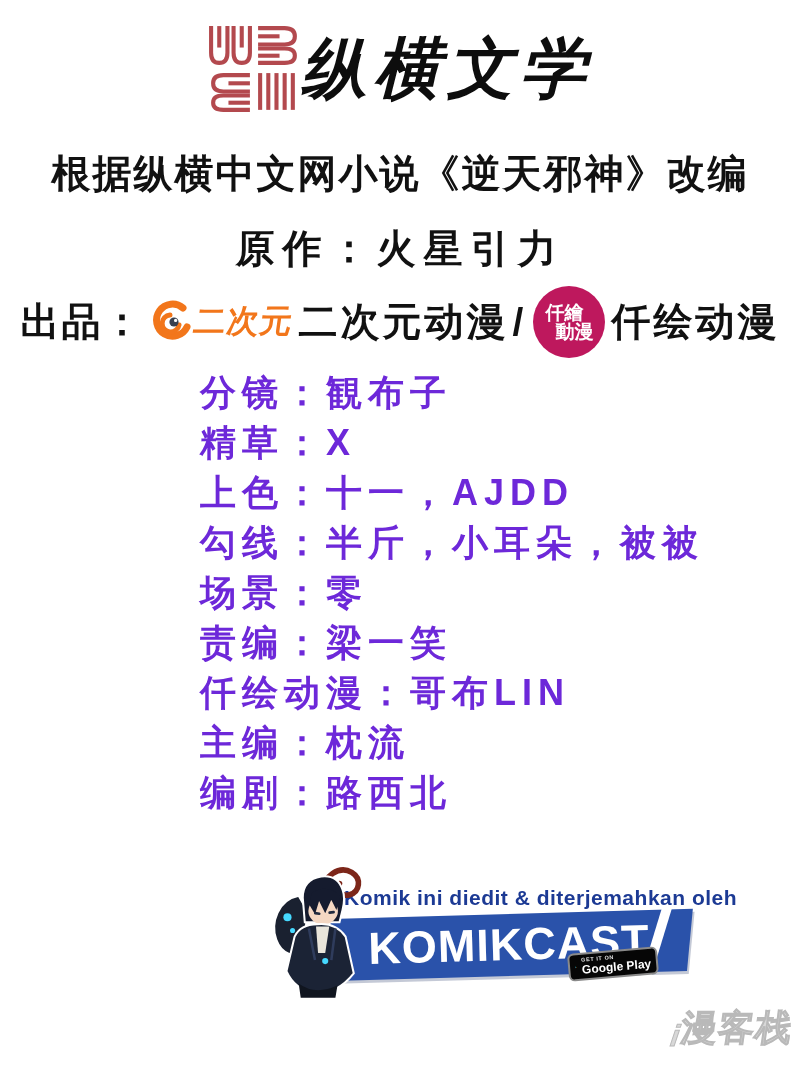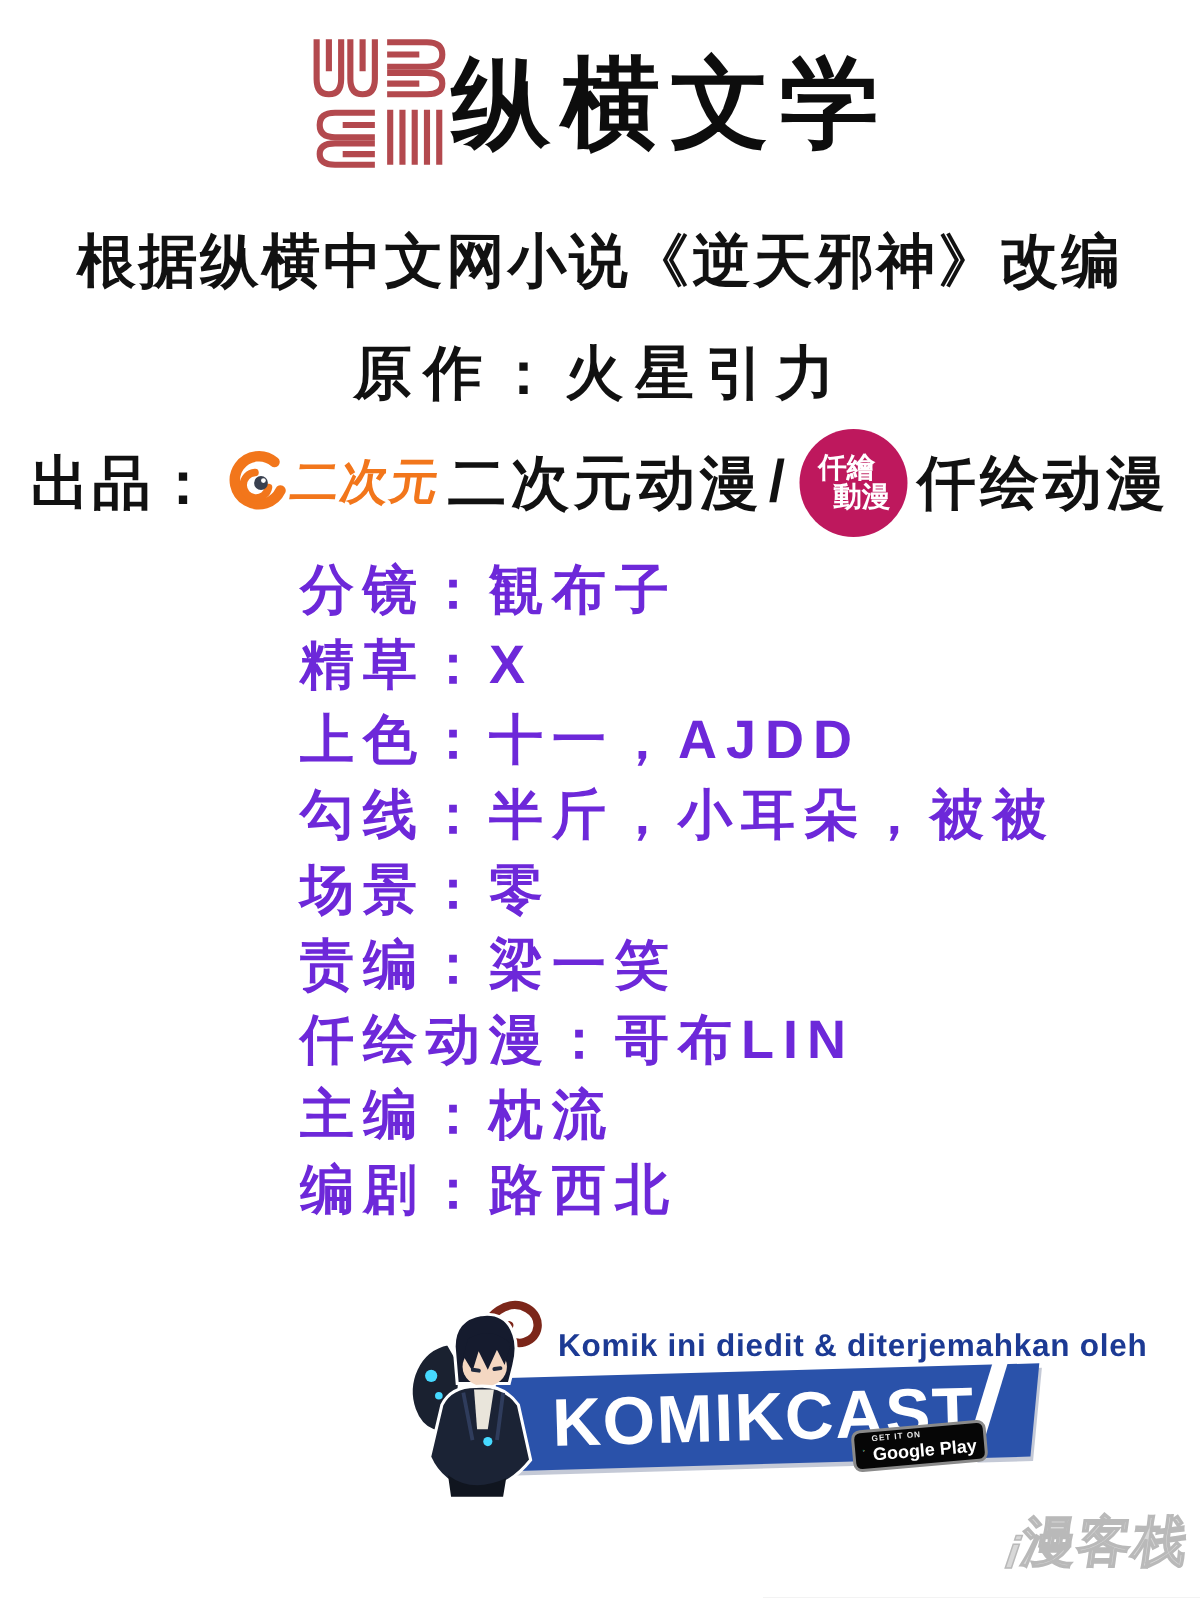--- a/index.html
+++ b/index.html
@@ -2,21 +2,21 @@
 <html><head>
 <meta charset="utf-8">
 <style>
   html,body{margin:0;padding:0;background:#e9e9e9;}
   #page{
     position:relative;width:800px;height:1065px;margin:0 auto;
     background:#ffffff;overflow:hidden;
     font-family:"Liberation Sans","DejaVu Sans",sans-serif;color:#111;
   }
   
-  #logo-row{position:absolute;top:24px;left:0;width:100%;display:flex;justify-content:center;align-items:center;}
+  #logo-row{position:absolute;top:24px;left:0;width:100%;display:flex;justify-content:center;align-items:center;font-style:italic;}
   #seal{width:94px;height:90px;flex:0 0 auto;}
   #publisher-title{font-size:66px;font-weight:800;letter-spacing:7px;color:#0d0d0d;white-space:nowrap;}
   
   .center-line{position:absolute;left:0;width:100%;text-align:center;white-space:nowrap;}
   #adapt-line{top:147px;font-size:39px;font-weight:600;letter-spacing:2px;}
   #author-line{top:222px;font-size:39px;font-weight:600;letter-spacing:8px;}
   
   #produce-row{position:absolute;top:286px;left:0;width:100%;display:flex;justify-content:center;align-items:center;white-space:nowrap;font-size:39px;font-weight:600;}
   #produce-prefix{letter-spacing:2px;text-align:center;}
   #erciyuan-logo{display:flex;align-items:center;margin:0 6px 0 2px;}
@@ -27,21 +27,21 @@
   #qianhui-logo span{font-size:19px;font-weight:700;display:block;}
   #qianhui-logo .l1{margin-right:10px;}
   #qianhui-logo .l2{margin-left:10px;}
   #qianhui-label{letter-spacing:3px;text-align:center;}
   
   #credits{position:absolute;top:368px;left:200px;}
   .credit-line{font-size:36px;font-weight:600;letter-spacing:6px;line-height:50px;white-space:nowrap;color:#6d28d9;}
   
   #banner{position:absolute;left:268px;top:864px;width:432px;height:142px;}
   #banner-tagline{position:absolute;left:76px;top:22px;z-index:2;font-size:21px;font-weight:800;color:#1c3a94;white-space:nowrap;letter-spacing:0.5px;
-    text-shadow:0 0 2px #fff,0 0 2px #fff,1px 1px 0 #fff,-1px -1px 0 #fff;padding-left:28px;}
+    text-shadow:0 0 2px #fff,0 0 2px #fff,1px 1px 0 #fff,-1px -1px 0 #fff;}
   #banner-plate{position:absolute;left:60px;top:50px;width:362px;height:62px;background:#2a52aa;z-index:1;transform:rotate(-1.6deg) skewX(-7deg);box-shadow:2px 3px 0 rgba(20,40,90,.25);}
   #banner-plate .slash{position:absolute;right:28px;top:-6px;bottom:-6px;width:10px;background:#ffffff;transform:rotate(12deg);}
   #banner-name{position:absolute;inset:0;display:flex;justify-content:center;align-items:center;transform:skewX(7deg);
     color:#fff;font-size:45px;font-weight:900;letter-spacing:1px;}
   #char-illust{position:absolute;left:-4px;top:-2px;width:102px;height:140px;z-index:4;}
   #gp-badge{position:absolute;left:300px;top:86px;z-index:5;width:90px;height:28px;background:#060606;border:2px solid #8a8a8a;border-radius:6px;display:flex;align-items:center;padding:0 5px;box-sizing:border-box;transform:rotate(-5deg);}
   #gp-text{display:flex;flex-direction:column;margin-left:5px;line-height:1;}
   #gp-get{font-size:5.5px;color:#e8e8e8;letter-spacing:.6px;font-weight:600;}
   #gp-store{font-size:12px;color:#ffffff;font-weight:700;margin-top:1px;white-space:nowrap;}
   

